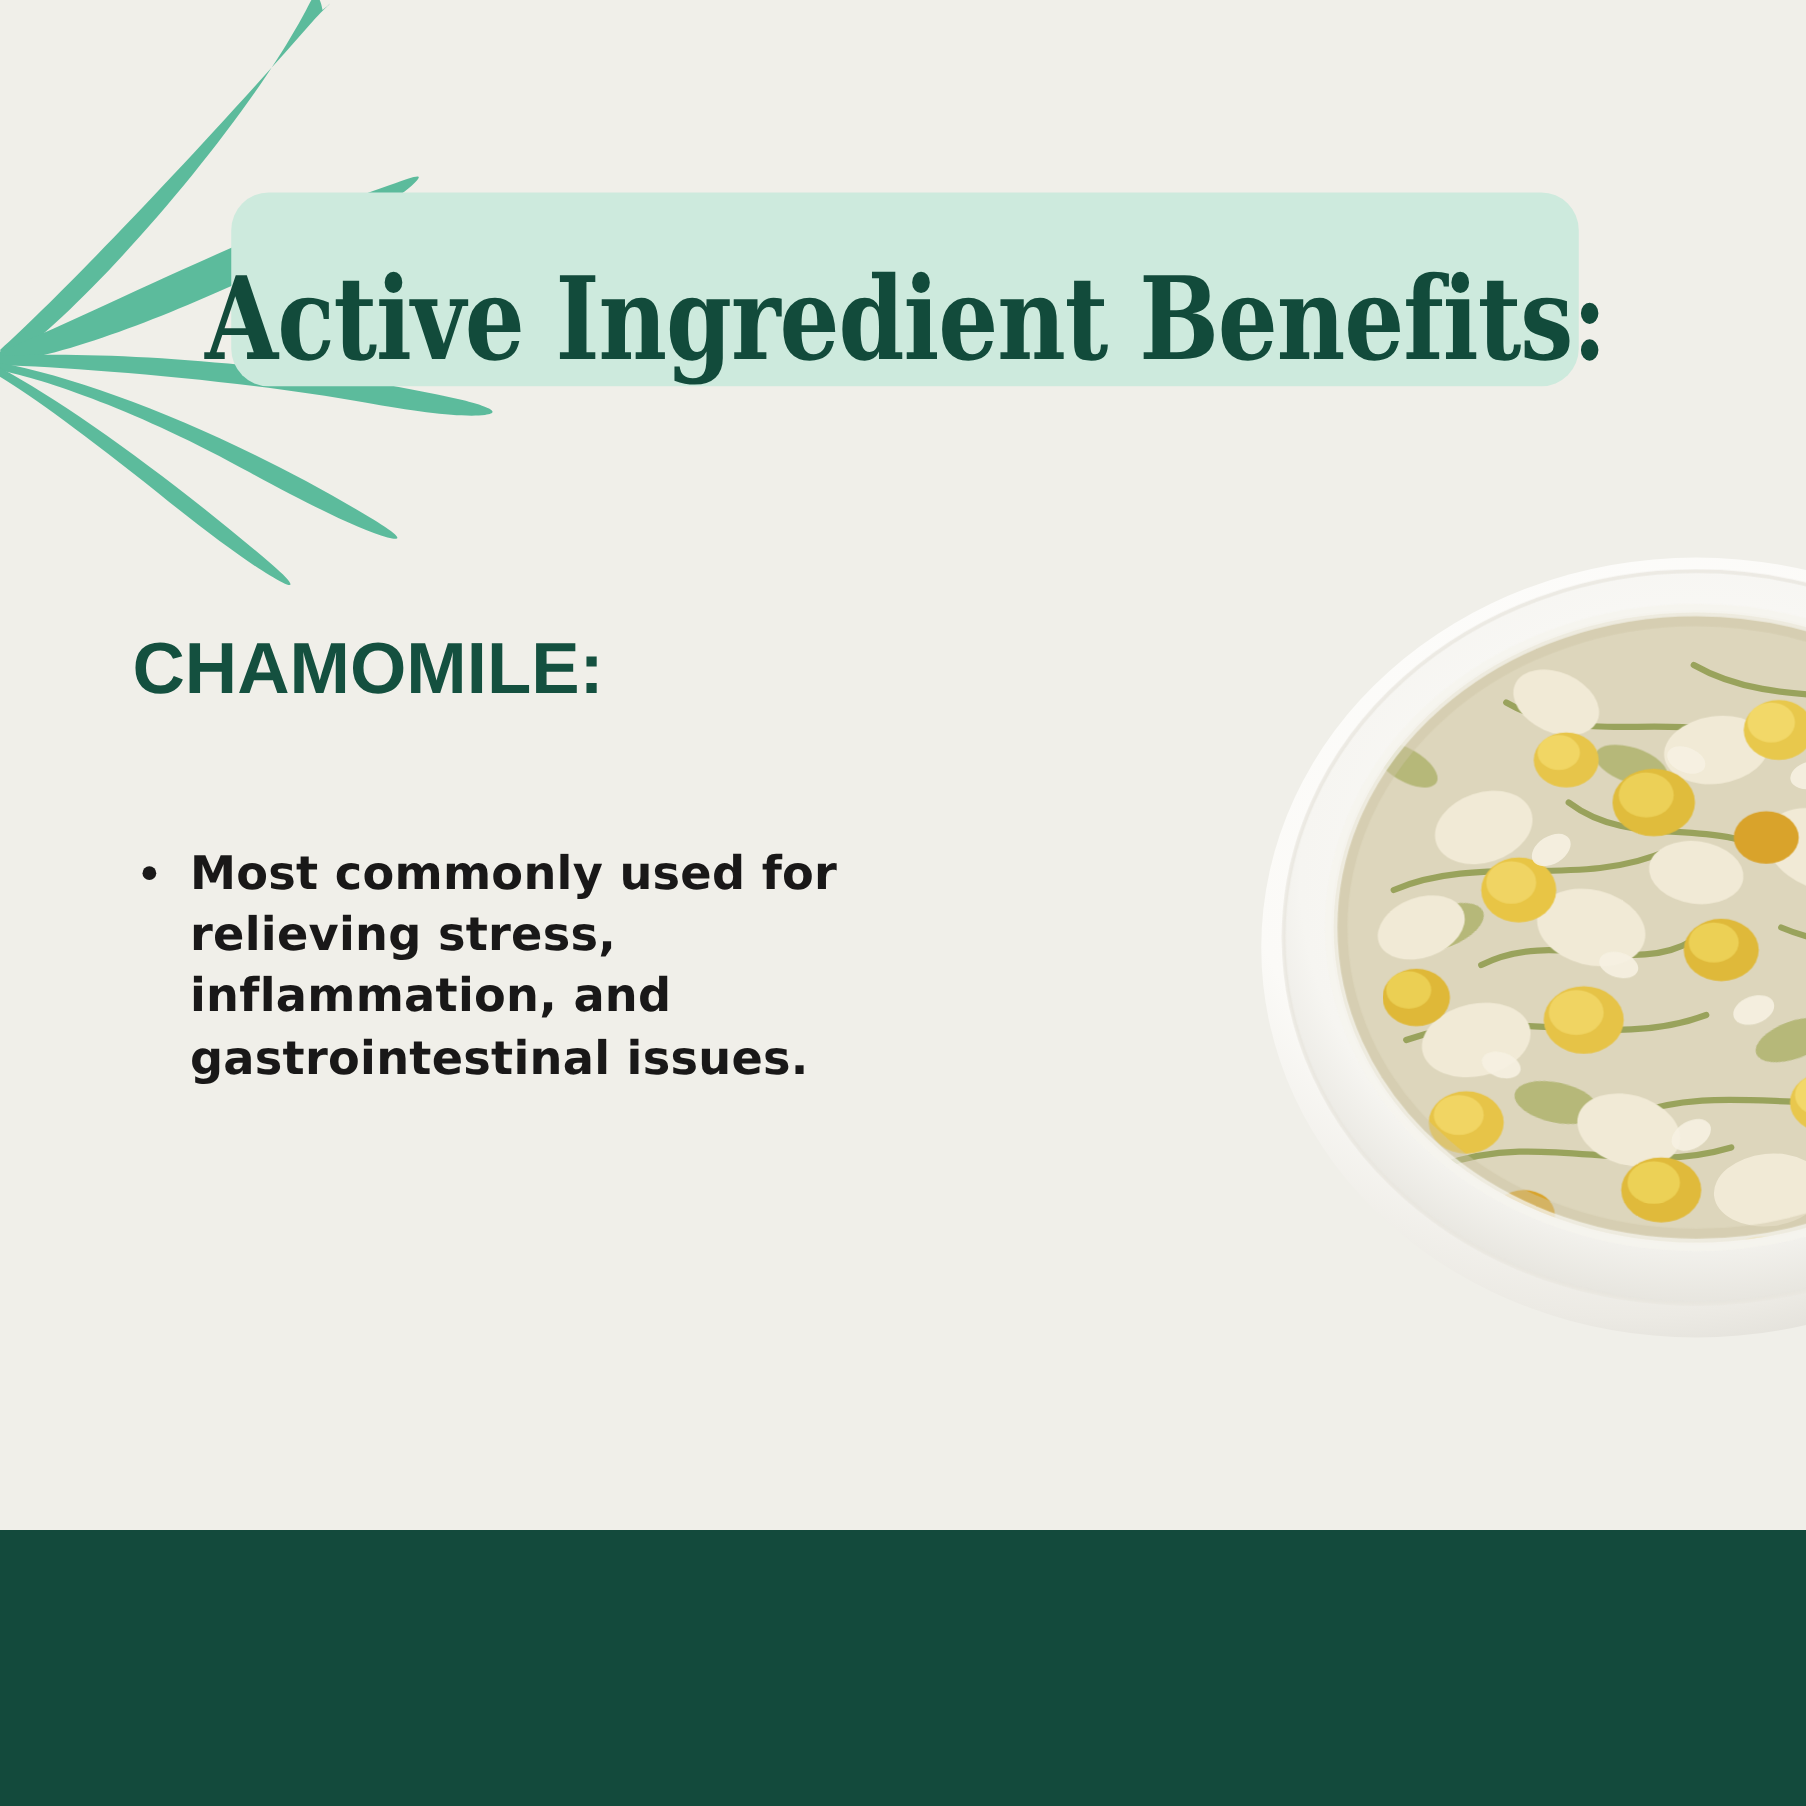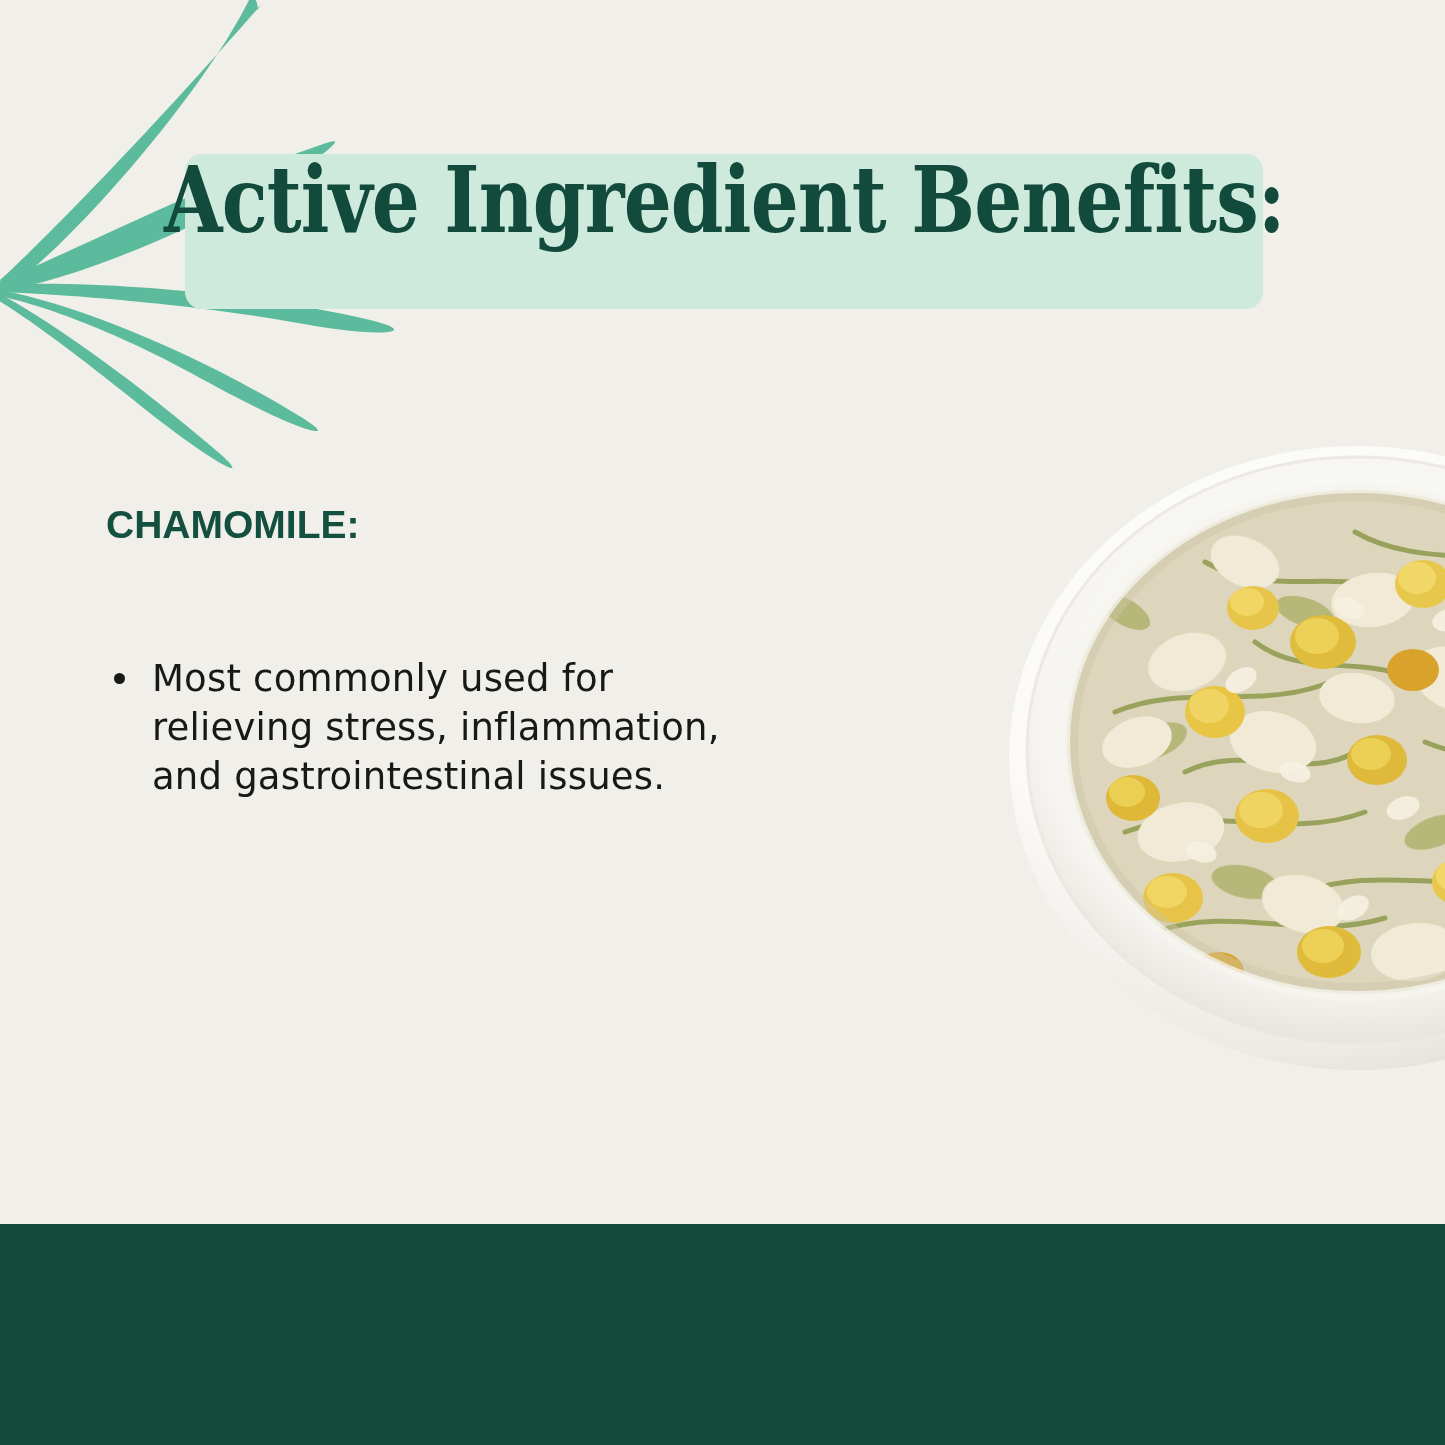--- a/index.html
+++ b/index.html
@@ -32,24 +32,24 @@
   }
 
   
   #title-pill {
     position: absolute;
     left: 185px;
     top: 154px;
     width: 1078px;
     height: 155px;
     background: #cdeadd;
-    border-radius: 17px;
+    border-radius: 30px;
     z-index: 3;
     display: flex;
-    align-items: flex-start;
+    align-items: flex-end;
     justify-content: center;
   }
   #title-text {
     font-family: "DejaVu Serif", "Liberation Serif", serif;
     font-weight: 700;
     font-size: 92px;
     line-height: 1;
     letter-spacing: -1px;
     color: #124b3b;
     transform: scaleX(0.82);
@@ -73,37 +73,37 @@
   #content-column {
     position: absolute;
     left: 106px;
     top: 505px;
     width: 660px;
     z-index: 4;
   }
   #ingredient-name {
     font-family: "Liberation Sans", sans-serif;
     font-weight: 700;
-    font-size: 39px;
+    font-size: 58px;
     line-height: 1.05;
     letter-spacing: 0px;
     color: #14503f;
     margin: 0 0 108px 0;
   }
   #benefit-list {
     list-style: none;
     margin: 0;
     padding: 0;
   }
   .benefit-item {
     position: relative;
     padding-left: 46px;
     margin: 0 0 6px 0;
     font-family: "DejaVu Sans", "Liberation Sans", sans-serif;
-    font-weight: 400;
+    font-weight: 700;
     font-size: 37px;
     line-height: 1.33;
     letter-spacing: 0.2px;
     color: #191818;
     max-width: 614px;
   }
   .benefit-item::before {
     content: "";
     position: absolute;
     left: 8px;

